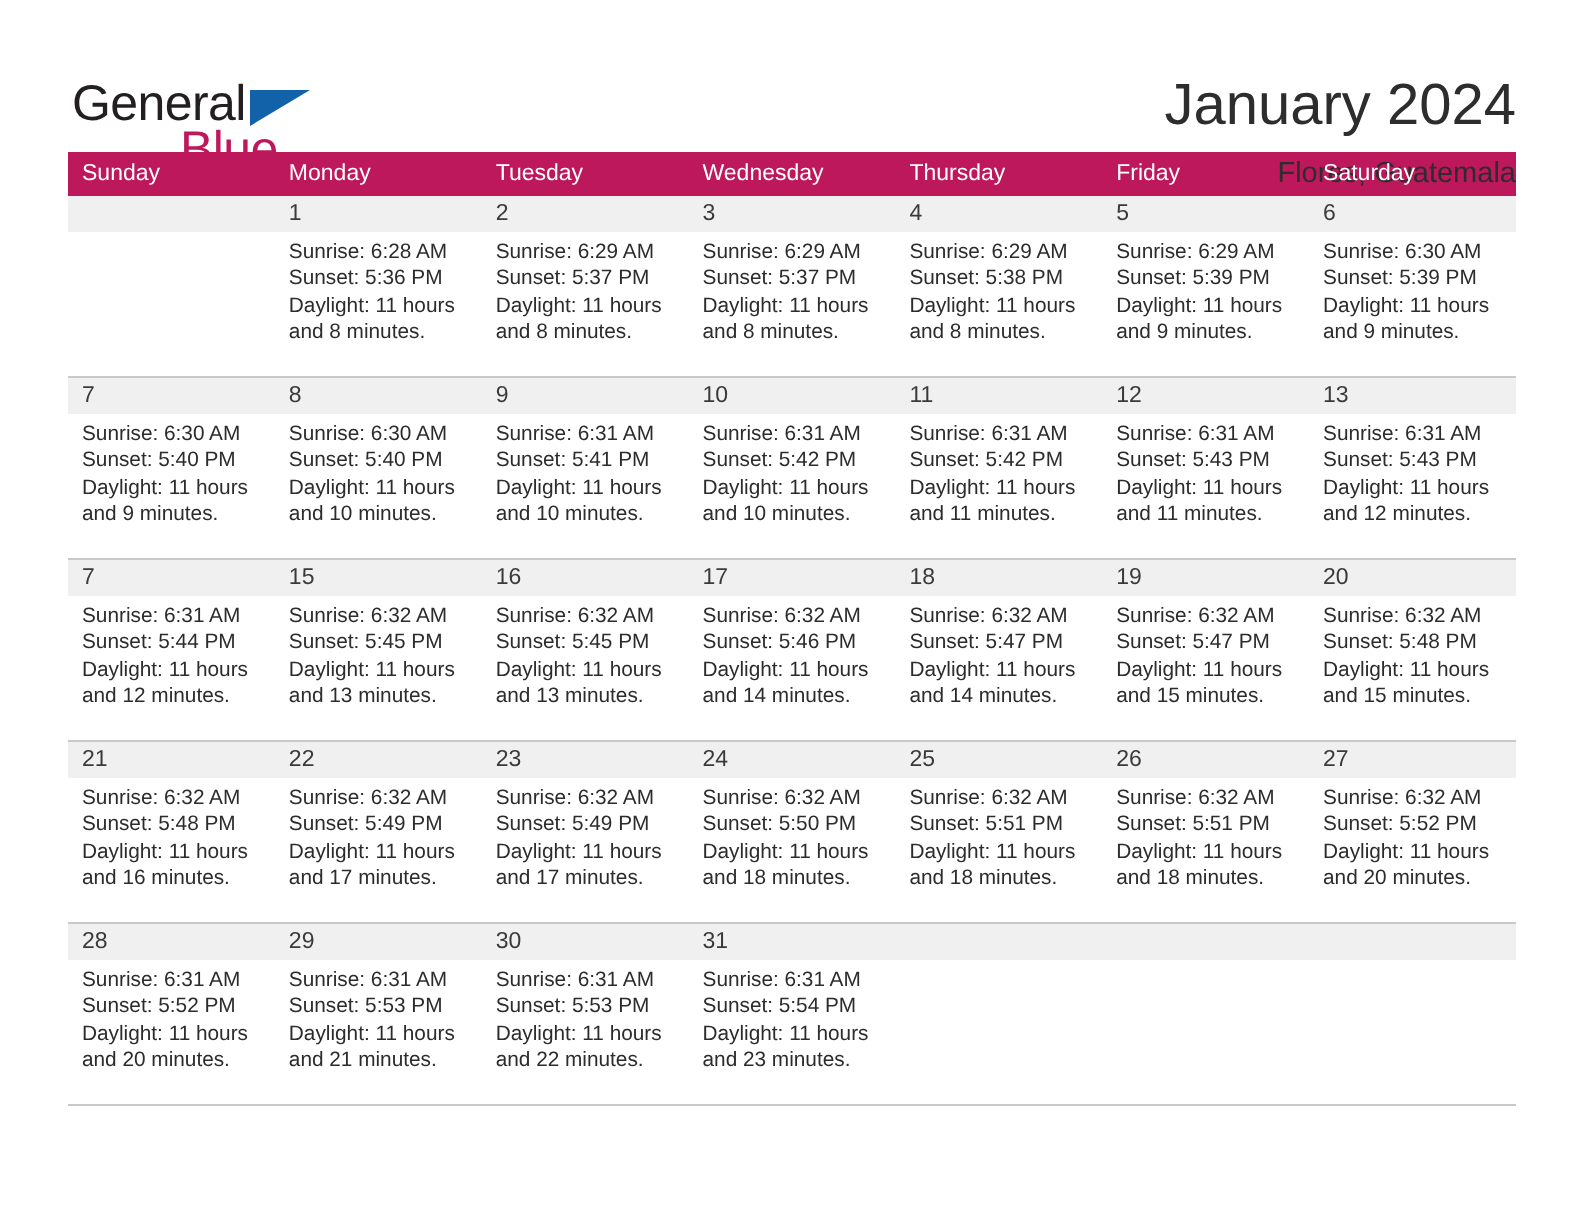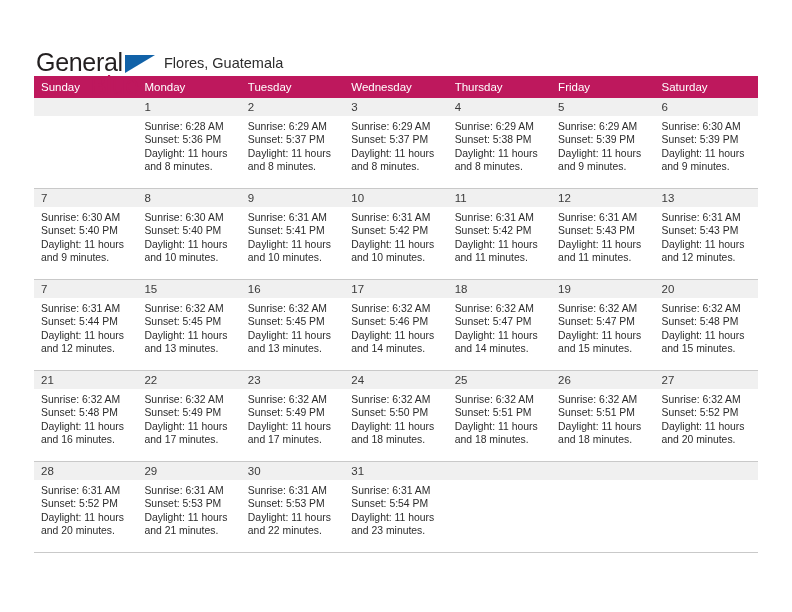--- a/index.html
+++ b/index.html
@@ -19,24 +19,25 @@
     width: 792px;
     height: 612px;
     box-sizing: border-box;
     padding: 0 34px;
   }
 
   
   .header {
     display: flex;
     align-items: flex-start;
-    justify-content: flex-start;
-    padding-top: 46px;
+    justify-content: space-between;
+    padding-top: 36px;
     height: 68px;
     box-sizing: border-box;
+    gap: 40px;
   }
   .brand {
     position: relative;
     width: 130px;
     height: 56px;
     user-select: none;
   }
   .brand-general {
     position: absolute;
     left: 2px;
@@ -144,20 +145,21 @@
 
   <div class="header">
 
     <div class="brand">
       <span class="brand-general">General</span>
       <span class="brand-flag"></span>
       <span class="brand-blue">Blue</span>
     </div>
 
     <div class="title-block">
+      <div class="cal-title">January 2024</div>
       <div class="cal-subtitle">Flores, Guatemala</div>
     </div>
 
   </div>
 
   <table class="calendar">
     <thead>
       <tr>
         <th>Sunday</th>
         <th>Monday</th>

